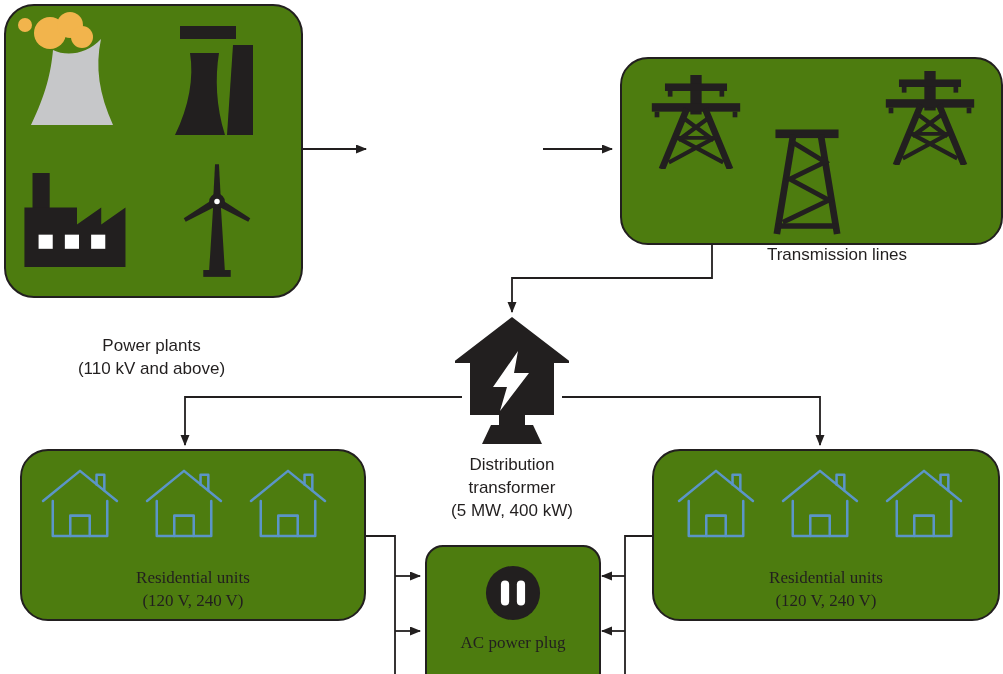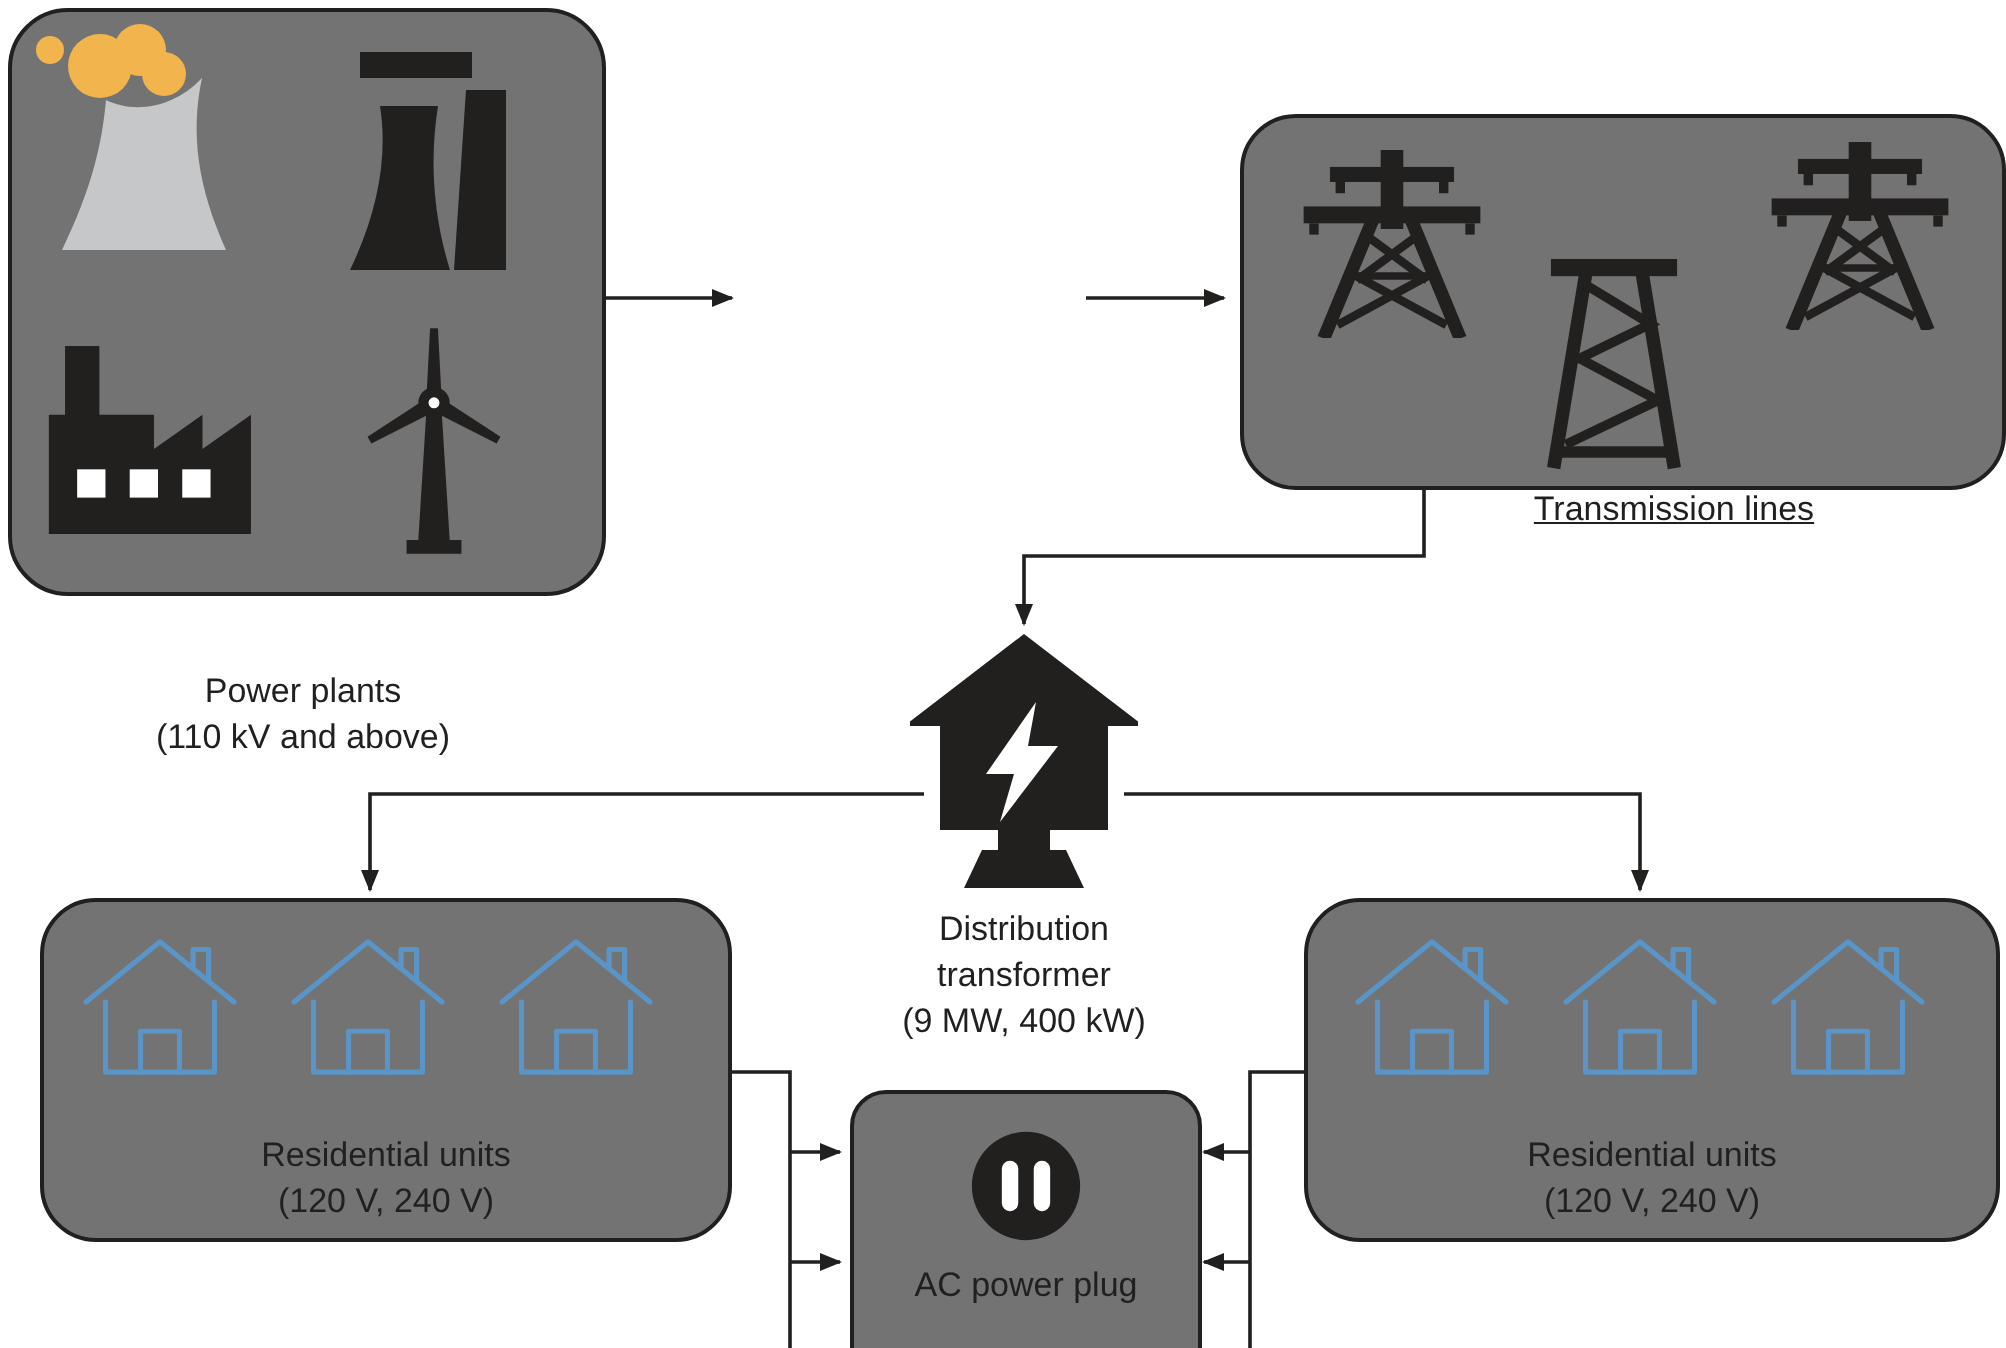--- a/index.html
+++ b/index.html
@@ -1,20 +1,20 @@
 <!DOCTYPE html>
 <html style="--ink: #221f1f; --blue: #5b95c8; --smoke: #f2b44c; --gray: #c6c7c9; --bg: #ffffff;"><head>
 <meta charset="utf-8">
 <style>
   html,body{margin:0;padding:0;background:#fff;}
   .canvas{position:relative;width:1003px;height:674px;overflow:hidden;background:var(--bg,#fff);
           font-family:"Liberation Sans",sans-serif;color:var(--ink,#221f1f);}
   .connectors{position:absolute;left:0;top:0;}
   .conn{stroke:var(--ink,#221f1f);stroke-width:1.8;fill:none;}
-  .box{position:absolute;background:#737373;border:2.6px solid var(--ink,#221f1f);}
+  .box{position:absolute;background:#4d7c0f;border:2.6px solid var(--ink,#221f1f);font-family:Liberation Serif, serif;}
   .icon{position:absolute;}
   .label{position:absolute;text-align:center;font-size:17px;line-height:23px;}
   .ink{fill:var(--ink,#221f1f);}
   .ink-stroke{stroke:var(--ink,#221f1f);}
   .paper{fill:#fff;}
   .smoke{fill:var(--smoke,#f2b44c);}
   .gray{fill:var(--gray,#c6c7c9);}
   .blue{stroke:var(--blue,#5b95c8);stroke-width:2.6;fill:none;stroke-linecap:round;stroke-linejoin:round;}
   .hex-wrap{position:absolute;display:flex;align-items:center;justify-content:center;}
   .hex-wrap svg{position:absolute;left:0;top:0;}
@@ -119,34 +119,34 @@
       <rect class="ink" x="11" y="39" width="5" height="6"></rect>
       <rect class="ink" x="94" y="39" width="5" height="6"></rect>
       <g class="ink-stroke" fill="none" stroke-linecap="square">
         <path d="M44,39 L20,97" stroke-width="7"></path>
         <path d="M66,39 L90,97" stroke-width="7"></path>
         <path d="M42,46 L72,68 M68,46 L38,68 M34,66 L82,92 M76,66 L28,92" stroke-width="4.5"></path>
         <path d="M37,67 L73,67" stroke-width="4"></path>
       </g>
     </svg>
   </div>
-  <div class="label" style="left:670px;top:243px;width:334px;text-decoration:underline;">
+  <div class="label" style="left:670px;top:243px;width:334px;">
     <div>Transmission lines</div>
   </div>
 
   <svg class="icon" style="left:455px;top:317px;" width="114" height="130" viewBox="0 0 114 130">
     <path class="ink" d="M57,0 L117,46 L99,46 L99,98 L15,98 L15,46 L-3,46 Z"></path>
     <path class="paper" d="M63,34 L38,70 H52 L45,94 L74,56 H59 Z"></path>
     <rect class="ink" x="44" y="98" width="26" height="10"></rect>
     <path class="ink" d="M36,108 L78,108 L87,127 L27,127 Z"></path>
   </svg>
   <div class="label" style="left:412px;top:453px;width:200px;">
     <div>Distribution</div>
     <div>transformer</div>
-    <div>(9 MW, 400 kW)</div>
+    <div>(5 MW, 400 kW)</div>
   </div>
 
   <div class="box" style="left:20px;top:449px;width:342px;height:168px;border-radius:28px;">
     <svg class="icon" style="left:18px;top:15px;" width="80" height="72" viewBox="0 0 82 74">
       <g class="blue">
         <path d="M3,36 L41,5 L79,36"></path>
         <path d="M58,19 V9 H66 V25"></path>
         <path d="M13,36 V72 H69 V36"></path>
         <path d="M31,72 V51 H51 V72"></path>
       </g>

